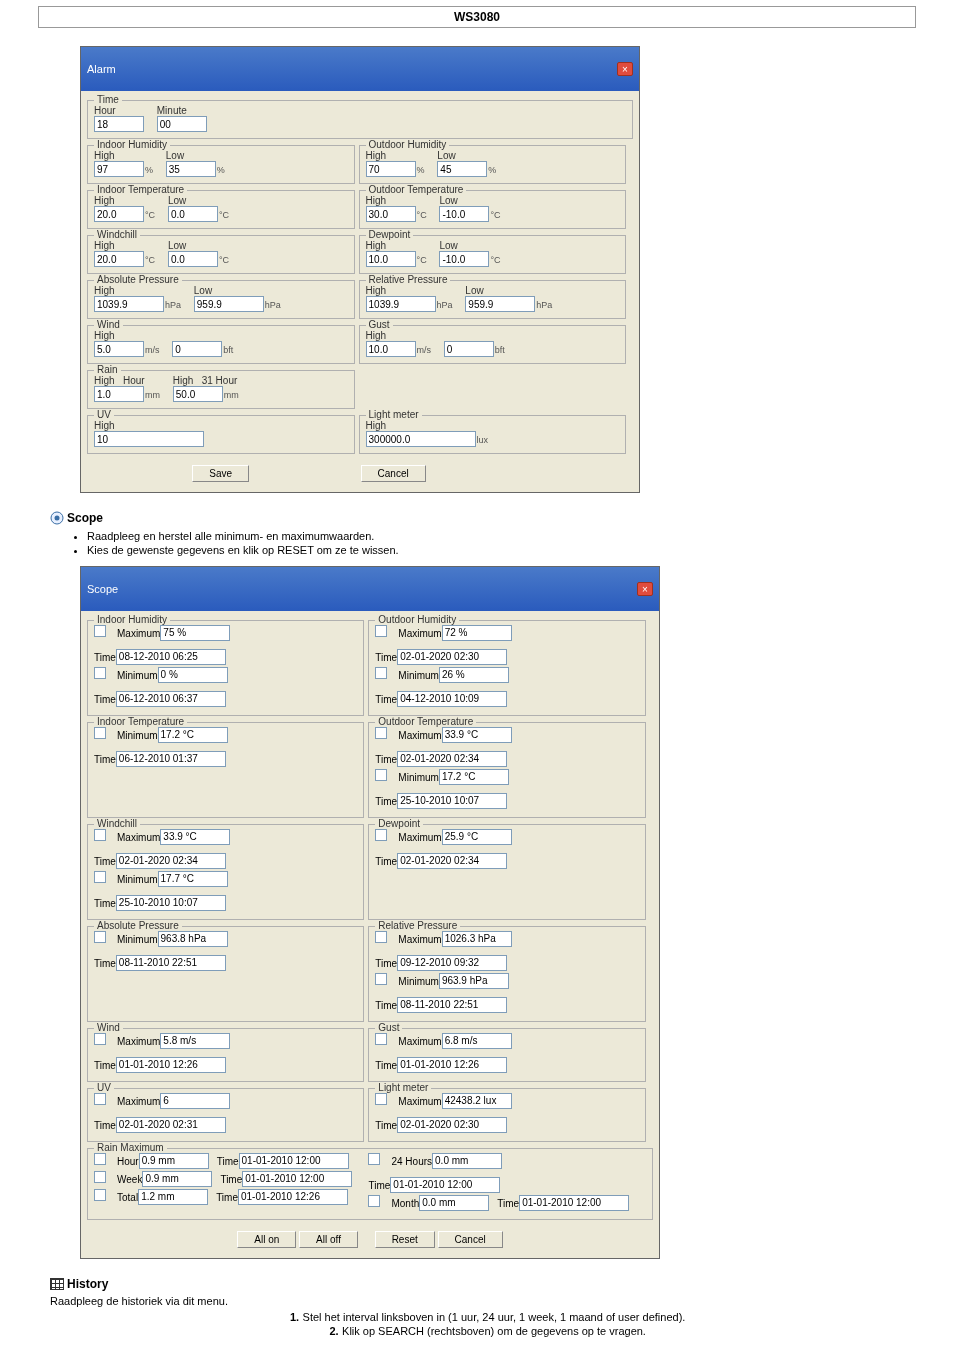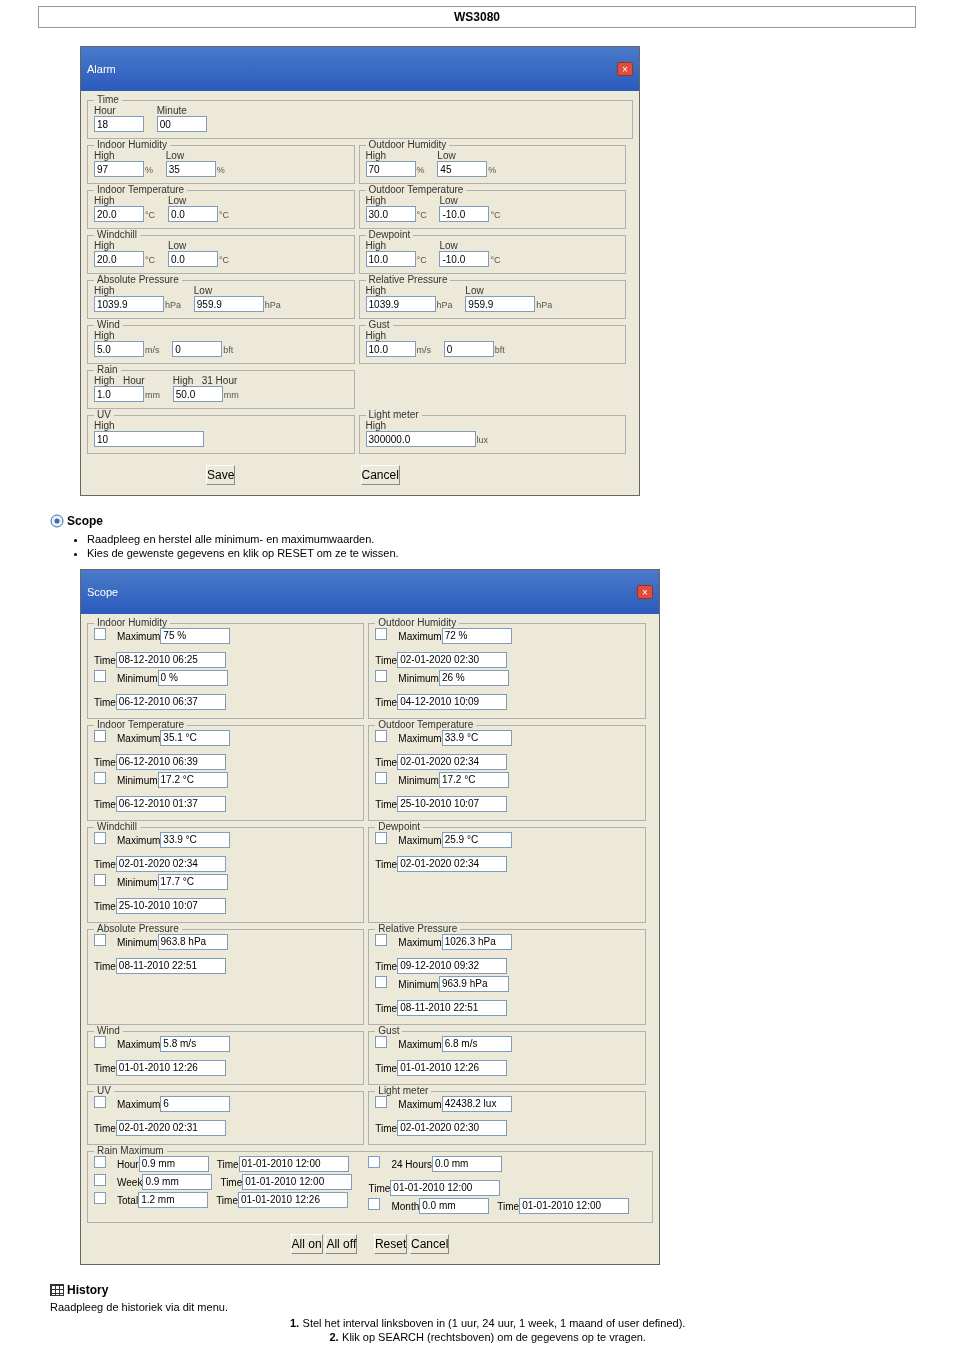--- a/index.html
+++ b/index.html
@@ -80,22 +80,22 @@
     height: 16px;
   }
   .text-input.w70 { width: 70px; }
   .text-input.w110 { width: 110px; }
   .unit { font-size: 9px; color: #555; margin-left: 1px; }
   .btn-classic {
     background: #ece9d8;
     border: 1px solid #888;
     border-top-color: #fff;
     border-left-color: #fff;
-    padding: 2px 0;
-    font-size: 12px;
+    padding: 2px 16px;
+    font-size: 10px;
     font-family: Tahoma, sans-serif;
   }
   .btn-row { text-align: center; padding: 8px 0 4px; }
   select.text-input { height: 18px; }
 
   
   .scope-row {
     display: flex;
     flex-wrap: wrap;
     gap: 8px;
@@ -311,25 +311,20 @@
           <span class="checkbox"></span>
           <div><span class="label">Minimum</span><input class="text-input w70" value="26 %" style=""></div>
           <div><span class="label">Time</span><input class="text-input w110" value="04-12-2010 10:09" style=""></div>
         </div>
       </div>
     </div>
 
     <div class="row">
       <div class="col-half fieldset">
         <span class="legend">Indoor Temperature</span>
-        <div class="scope-row">
-              <span class="checkbox"></span>
-              <div><span class="label">Maximum</span><input class="text-input w70" value="35.1 °C" style=""></div>
-              <div><span class="label">Time</span><input class="text-input w110" value="06-12-2010 06:39" style=""></div>
-            </div>
         <div class="scope-row">
               <span class="checkbox"></span>
               <div><span class="label">Minimum</span><input class="text-input w70" value="17.2 °C" style=""></div>
               <div><span class="label">Time</span><input class="text-input w110" value="06-12-2010 01:37" style=""></div>
             </div>
       </div>
       <div class="col-half fieldset">
         <span class="legend">Outdoor Temperature</span>
         <div class="scope-row">
               <span class="checkbox"></span>

